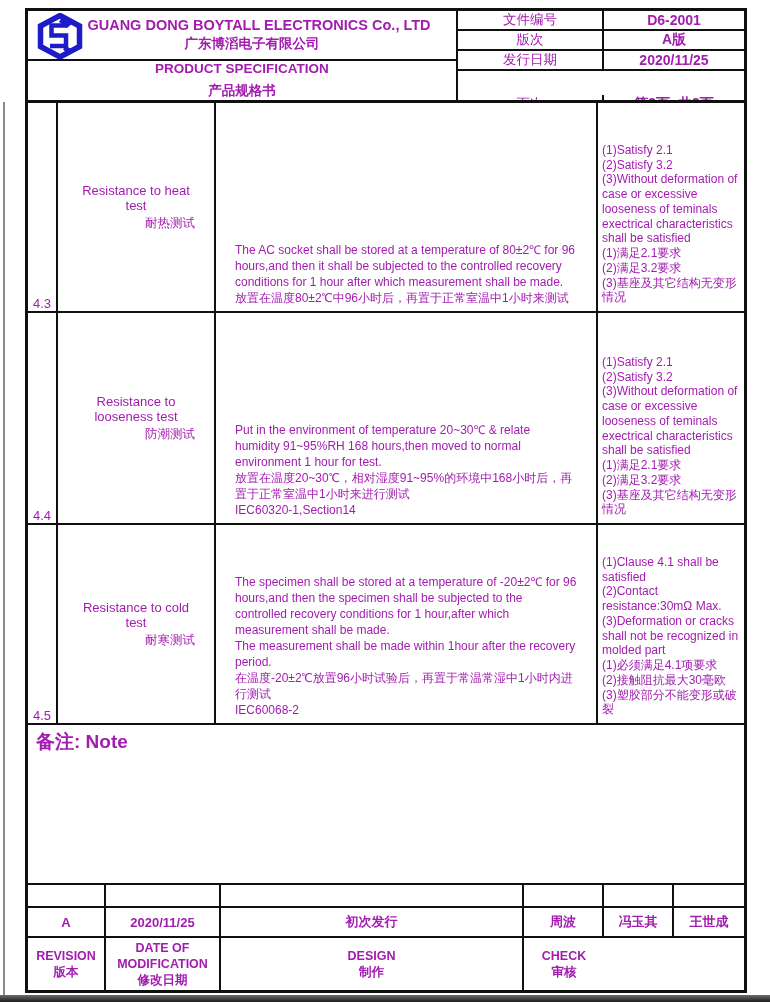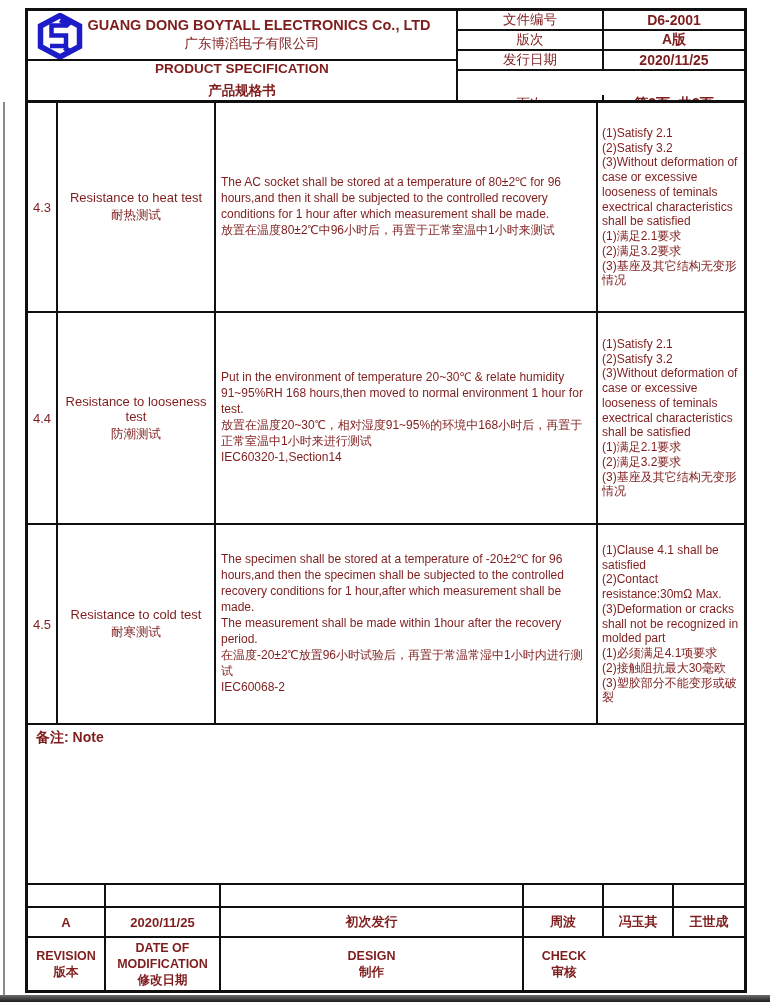--- a/index.html
+++ b/index.html
@@ -1,58 +1,58 @@
 <!DOCTYPE html>
 <html><head>
 <meta charset="utf-8">
 <style>
   * { margin:0; padding:0; box-sizing:border-box; }
   html,body { background:#ffffff; }
   .page {
     position:relative; width:770px; height:1002px; background:#fff;
-    font-family:"Liberation Sans", sans-serif; color:#7f1d1d; overflow:hidden;
+    font-family:"Liberation Sans", sans-serif; color:#a21caf; overflow:hidden;
   }
   
   .header-table {
     position:absolute; left:25px; top:8px; width:722px; height:92px;
     border:3px solid #101010; border-bottom:none; display:flex; background:#fff;
   }
   .header-left { width:430px; border-right:2px solid #101010; display:flex; flex-direction:column; }
   .company-cell { height:50px; border-bottom:2px solid #101010; position:relative;
                   display:flex; flex-direction:column; justify-content:center; }
   .logo-wrap { position:absolute; left:9px; top:2px; width:46px; height:46px; }
   .company-en { font-size:14.5px; font-weight:bold; text-align:center; padding-left:34px; }
-  .company-cn { font-size:13.5px; font-weight:normal; text-align:center; margin-top:2px;margin-left:20px; }
+  .company-cn { font-size:13.5px; font-weight:bold; text-align:center; margin-top:2px;margin-left:20px; }
   .title-cell { flex:1; display:flex; flex-direction:column; justify-content:flex-end; gap:6px; }
   .title-en, .title-cn { font-size:13.5px; font-weight:bold; text-align:center; }
   .header-right { flex:1; display:grid; grid-template-columns:146px 1fr; grid-auto-rows:1fr; }
   .hf-label { border-right:2px solid #101010; border-bottom:2px solid #101010;
               display:flex; align-items:center; justify-content:center; font-weight:normal; font-size:13.5px; }
   .hf-value { border-bottom:2px solid #101010; display:flex; align-items:center; justify-content:center;
               font-weight:bold; font-size:14px; white-space:pre-wrap; }
   .header-right > div:nth-last-child(-n+2) { border-bottom:none;margin-top:24px; }
   
   .main-table {
     position:absolute; left:25px; top:100px; width:722px; height:893px;
     border:3px solid #101010; background:#fff; display:flex; flex-direction:column;
   }
   .trow { display:grid; grid-template-columns:30px 158px 382px 1fr; border-bottom:2px solid #101010; }
-  .trow > div { border-right:2px solid #101010; min-width:0; }
+  .trow > div { border-right:2px solid #101010; min-width:0;align-items:flex-end; }
   .trow > div:last-child { border-right:none; }
   .trow-43 { height:210px; } .trow-44 { height:212px; } .trow-45 { height:200px; }
   .cell-no { display:flex; align-items:center; justify-content:center; font-size:13px; }
   .cell-name { display:flex; flex-direction:column; align-items:center; justify-content:center;
-               text-align:center; font-size:13px; gap:2px; padding:0 2px; }
+               text-align:center; font-size:13px; gap:2px; padding:0 19px; }
   .name-cn { font-size:12.5px; }
-  .cell-desc { display:flex; align-items:center; padding:4px 5px; }
+  .cell-desc { display:flex; align-items:center; padding:4px 19px; }
   .cell-desc span { font-size:12px; line-height:1.33; white-space:pre-line; }
   .cell-req { display:flex; align-items:center; padding:6px 4px; }
   .cell-req span { font-size:12px; line-height:1.23; white-space:pre-line; }
   .note-row { height:160px; border-bottom:2px solid #101010; padding:4px 8px;
-              font-weight:bold; font-size:14px; }
+              font-weight:bold; font-size:19px; }
   
   .rev-row { display:grid; grid-template-columns:78px 115px 1fr 80px 70px 70px; border-bottom:2px solid #101010; }
   .rev-row > div { border-right:2px solid #101010; display:flex; align-items:center;
                    justify-content:center; text-align:center; min-width:0; }
   .rev-row > div:last-child { border-right:none; }
   .rev-empty { height:23px; }
   .rev-data { height:30px; font-weight:bold; font-size:13px; }
   .rev-head { flex:1; border-bottom:none; font-weight:bold; }
   .rev-head > div { font-size:12.5px; line-height:1.3; white-space:pre-line; }
   

